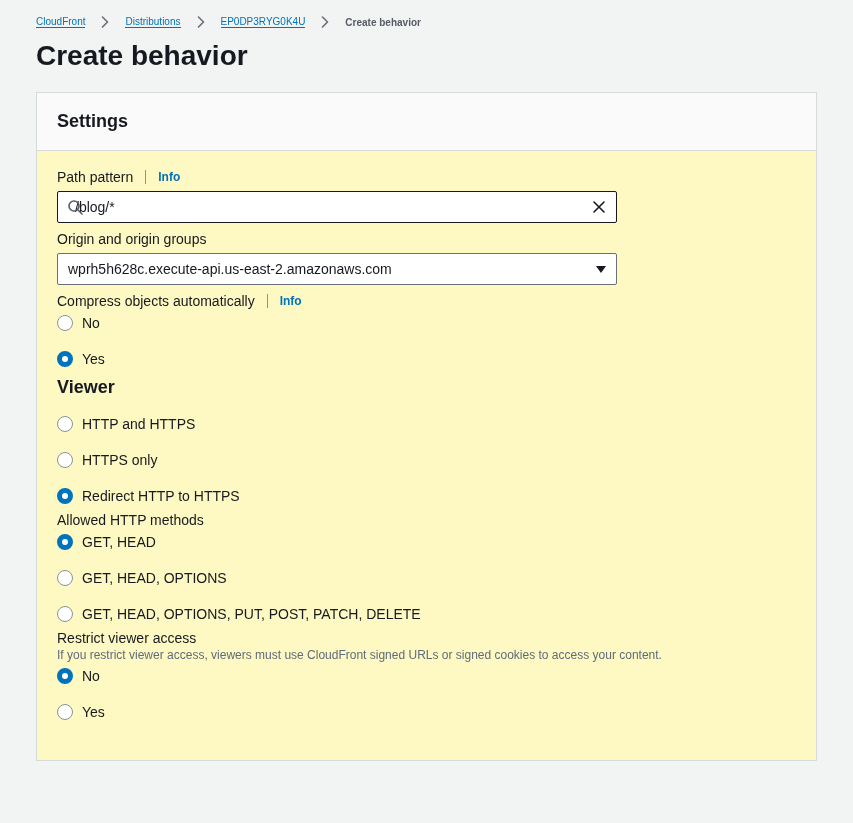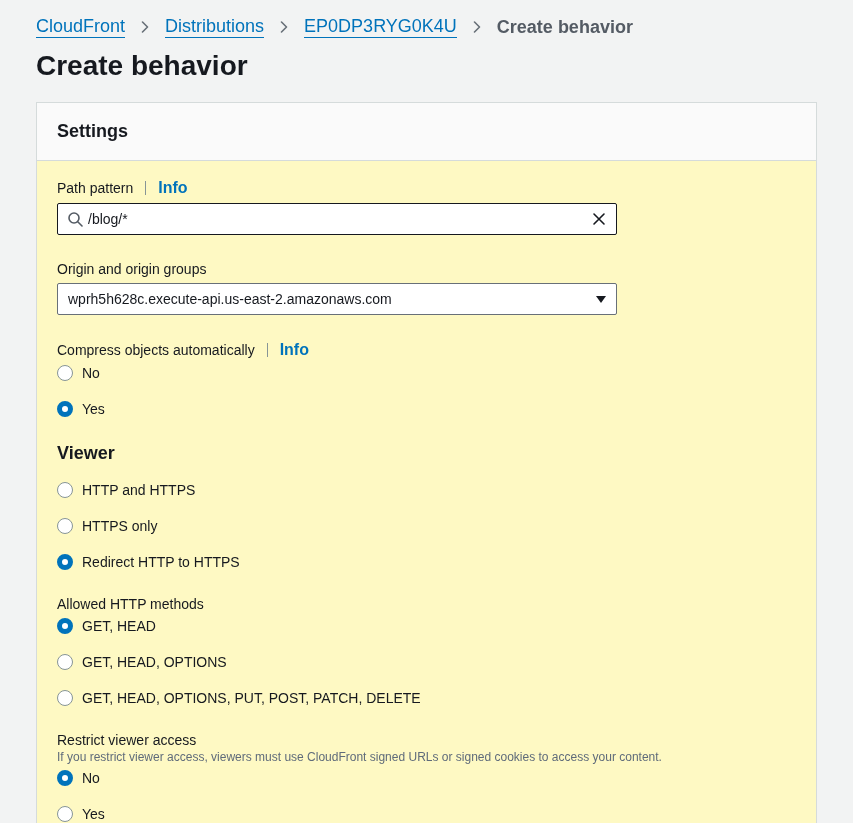--- a/index.html
+++ b/index.html
@@ -8,21 +8,21 @@
       background: #f2f3f3;
       color: #16191f;
       font-size: 14px;
       padding: 16px 18px;
     }
 
     .breadcrumb {
       display: flex;
       align-items: center;
       gap: 16px;
-      font-size: 18px;
+      font-size: 10px;
       margin: 0 0 12px 18px;
     }
     .breadcrumb .crumb-link {
       color: #0073bb;
       border-bottom: 1px solid #0073bb;
       cursor: pointer;
     }
     .breadcrumb .chevron {
       color: #545b64;
       display: flex;
@@ -52,59 +52,59 @@
       padding: 18px 20px;
     }
     .panel-header h2 {
       font-size: 18px;
       font-weight: 700;
     }
     .panel-body {
       padding: 18px 20px 24px 20px;
     }
 
-    .field { margin-bottom: 26px; }
+    .field { margin-bottom: 8px; }
     .field-label-row {
       display: flex;
       align-items: center;
       gap: 12px;
       margin-bottom: 6px;
     }
     .field-label {
       font-size: 14px;
       color: #16191f;
     }
     .info-divider {
       width: 1px;
       height: 14px;
       background: #879596;
     }
     .info-link {
       color: #0073bb;
-      font-size: 16px;
+      font-size: 12px;
       font-weight: 700;
       cursor: pointer;
     }
     .field-help {
       font-size: 12px;
       color: #5f6b7a;
       margin-top: 2px;
     }
 
     .input-wrap {
       position: relative;
       width: 560px;
       max-width: 100%;
     }
     .input-search {
       width: 100%;
       height: 32px;
       border: 1px solid #16191f;
       border-radius: 2px;
-      padding: 0 36px 0 30px;
+      padding: 0 36px 0 17px;
       font-size: 14px;
       color: #16191f;
     }
     .input-icon-left, .input-icon-right {
       position: absolute;
       top: 50%;
       transform: translateY(-50%);
       display: flex;
       align-items: center;
       justify-content: center;

